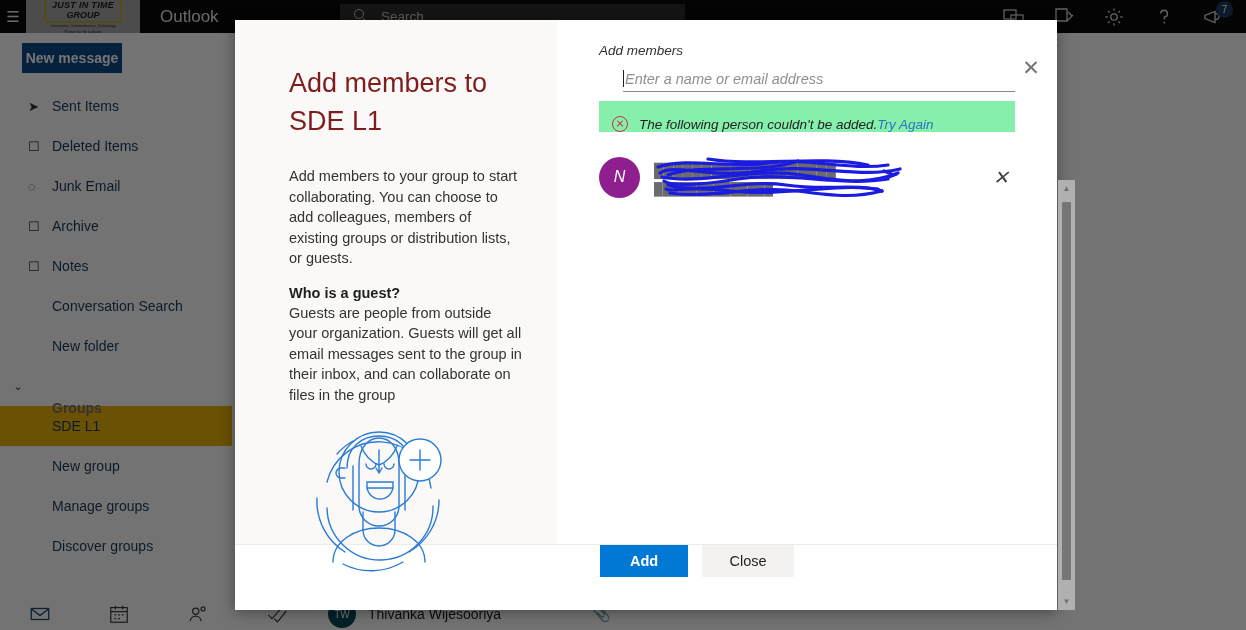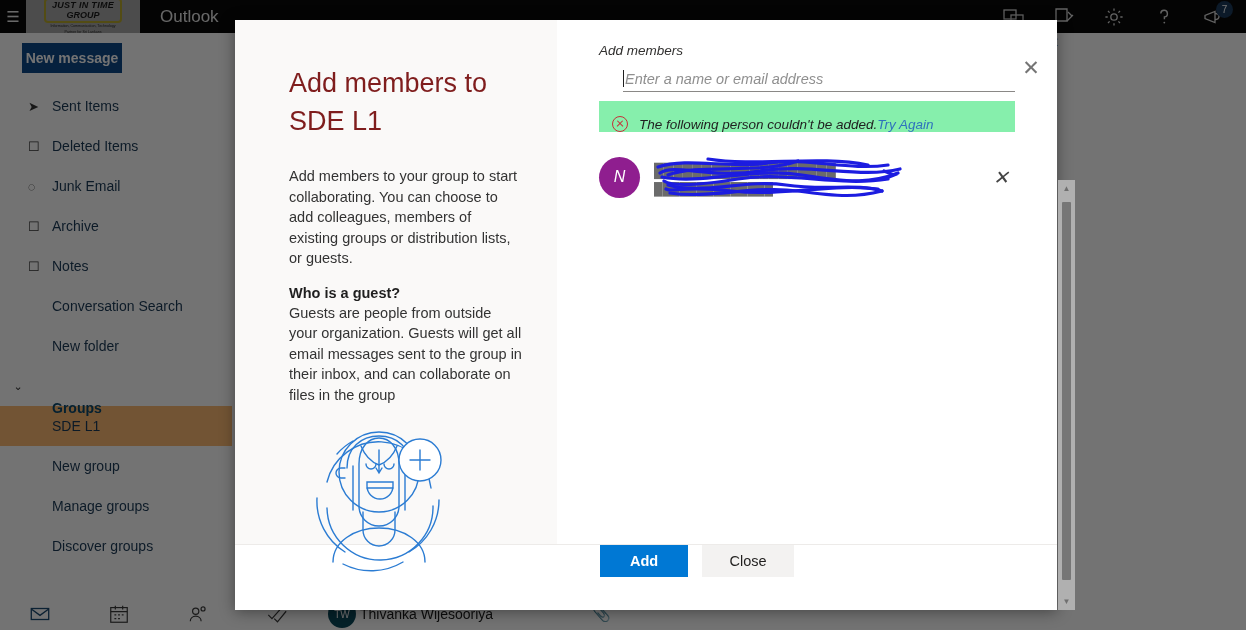--- a/index.html
+++ b/index.html
@@ -70,36 +70,36 @@
   .newmsg {
     position: absolute; left: 22px; top: 10px; width: 100px; height: 30px;
     background: #0f4a8a; color: #fff; font-size: 14px; font-weight: bold;
     display: flex; align-items: center; justify-content: center;
   }
   .nav { position: absolute; top: 53px; left: 0; right: 0; }
   .nav-item {
     height: 40px; display: flex; align-items: center; padding-left: 8px;
     font-size: 14px; color: #1b3a57;
   }
-  .nav-item.sel { background: #fdba74; }
+  .nav-item.sel { background: #eab308; }
   .nav-item .chev { width: 20px; font-size: 11px; color: #333; text-align:center; }
   .nav-item .ico2 { width: 22px; font-size: 13px; color: #333; }
   .nav-item .lbl { padding-left: 2px; }
-  .nav-item.hd .lbl { font-weight: bold; color:#0c4a6e;margin-top:43px;}
+  .nav-item.hd .lbl { font-weight: bold; color:#737373;margin-top:43px;}
 
   .bottombar {
     position: absolute; left: 0; bottom: 0; width: 1246px; height: 32px;
     background: #fff; display: flex; align-items: center;
   }
   .bb-ico { width: 79px; display: flex; justify-content: center; color:#1a4971; }
   .msgrow { display: flex; align-items: center; margin-left: 12px; }
   .msg-av {
     width: 28px; height: 28px; border-radius: 50%; background: #0b4a5c;
     color: #fff; font-size: 10px; display: flex; align-items: center;
-    justify-content: center; margin-right: 4px;
+    justify-content: center; margin-right: 12px;
   }
   .msg-name { font-size: 14px; color: #1c1c1c; }
   .clip { position: absolute; left: 592px; color: #2b2b2b; font-size: 15px; }
 
   .msglist { position: absolute; left: 232px; top: 33px; width: 412px; bottom: 32px; background: #fff; border-right: 1px solid #e6e6e6;}
   .readpane { position: absolute; left: 644px; top: 33px; right: 0; bottom: 32px; background: #fff; }
 
   .blue-chev {
     position: absolute; left: 1048px; top: 30px; color: #1b6ec2;
     font-size: 19px; font-weight: 300;
@@ -219,20 +219,27 @@
         <div class="logo-badge">
           <div class="logo-l1">JUST IN TIME</div>
           <div class="logo-l2">GROUP</div>
         </div>
         <div class="logo-tag">Information, Communication, Technology</div>
         <div class="logo-tag">Partner for Sri Lankans</div>
       </div>
 
       <div class="app-title">Outlook</div>
 
+      <div class="searchbox">
+        <div class="mag">
+            <i></i>
+            <b></b>
+          </div>
+        <span class="search-ph">Search</span>
+      </div>
 
       <div class="topbar-spacer"></div>
 
       <div class="tb-icons">
         <div class="tb-ico">
           <svg width="24" height="24" viewBox="0 0 24 24" fill="none" stroke="#dcdcdc" stroke-width="1.3">
             <rect x="2" y="5" width="12" height="9"></rect>
               <rect x="9" y="10" width="12" height="9"></rect>
           </svg>
         </div>

